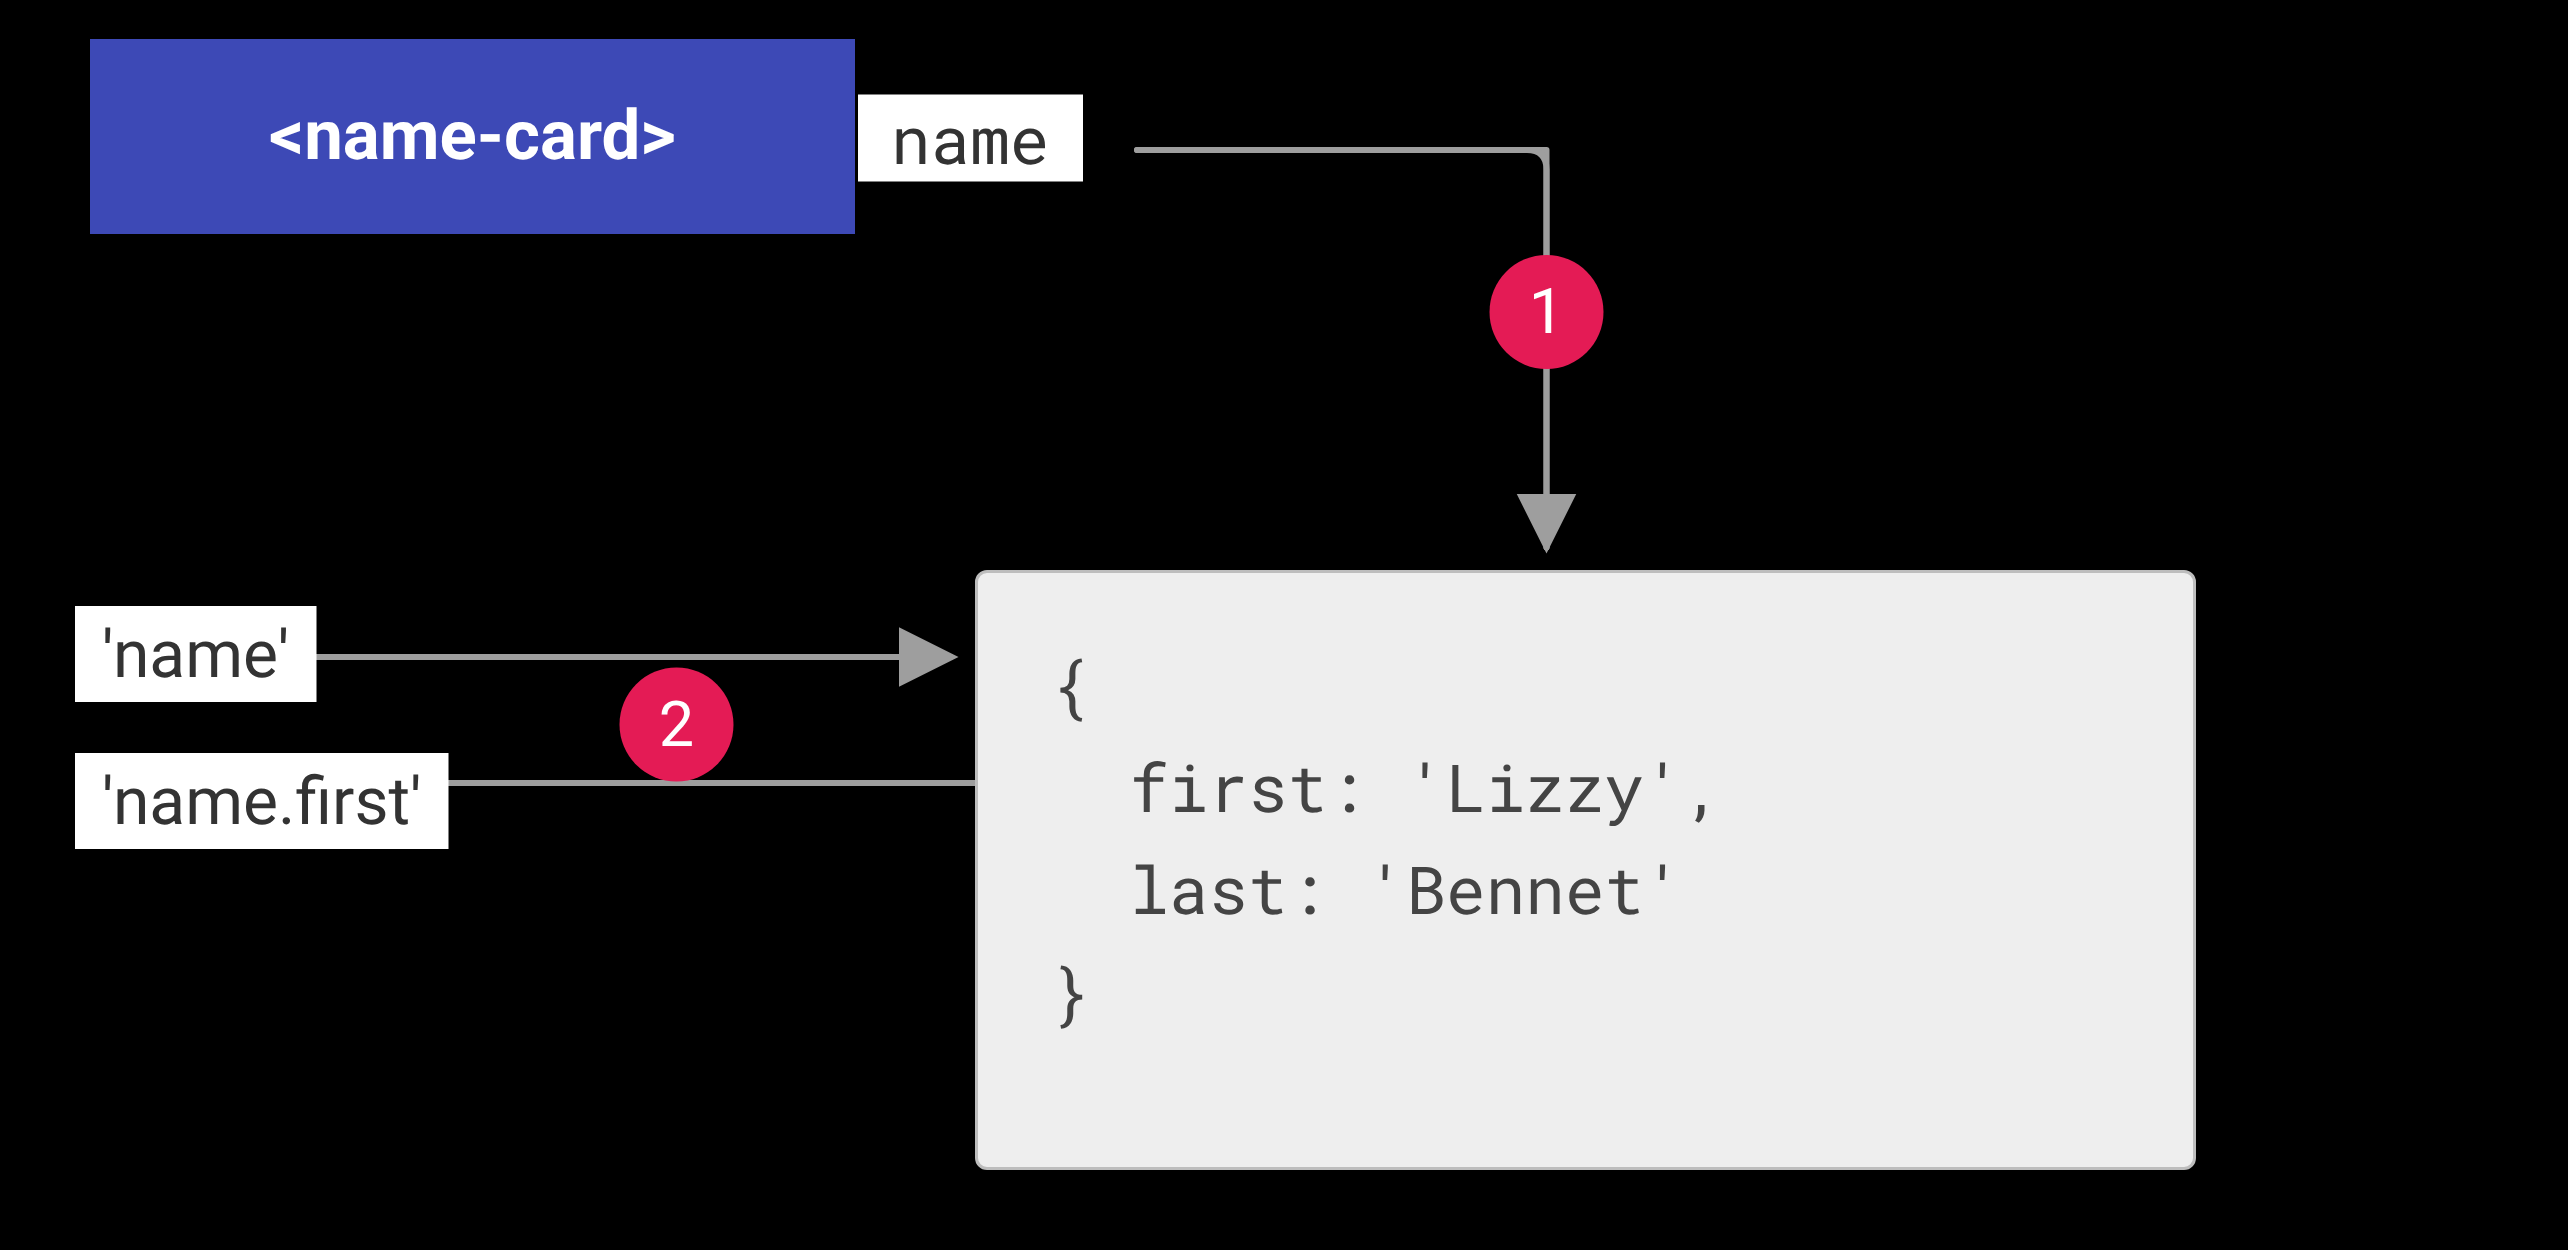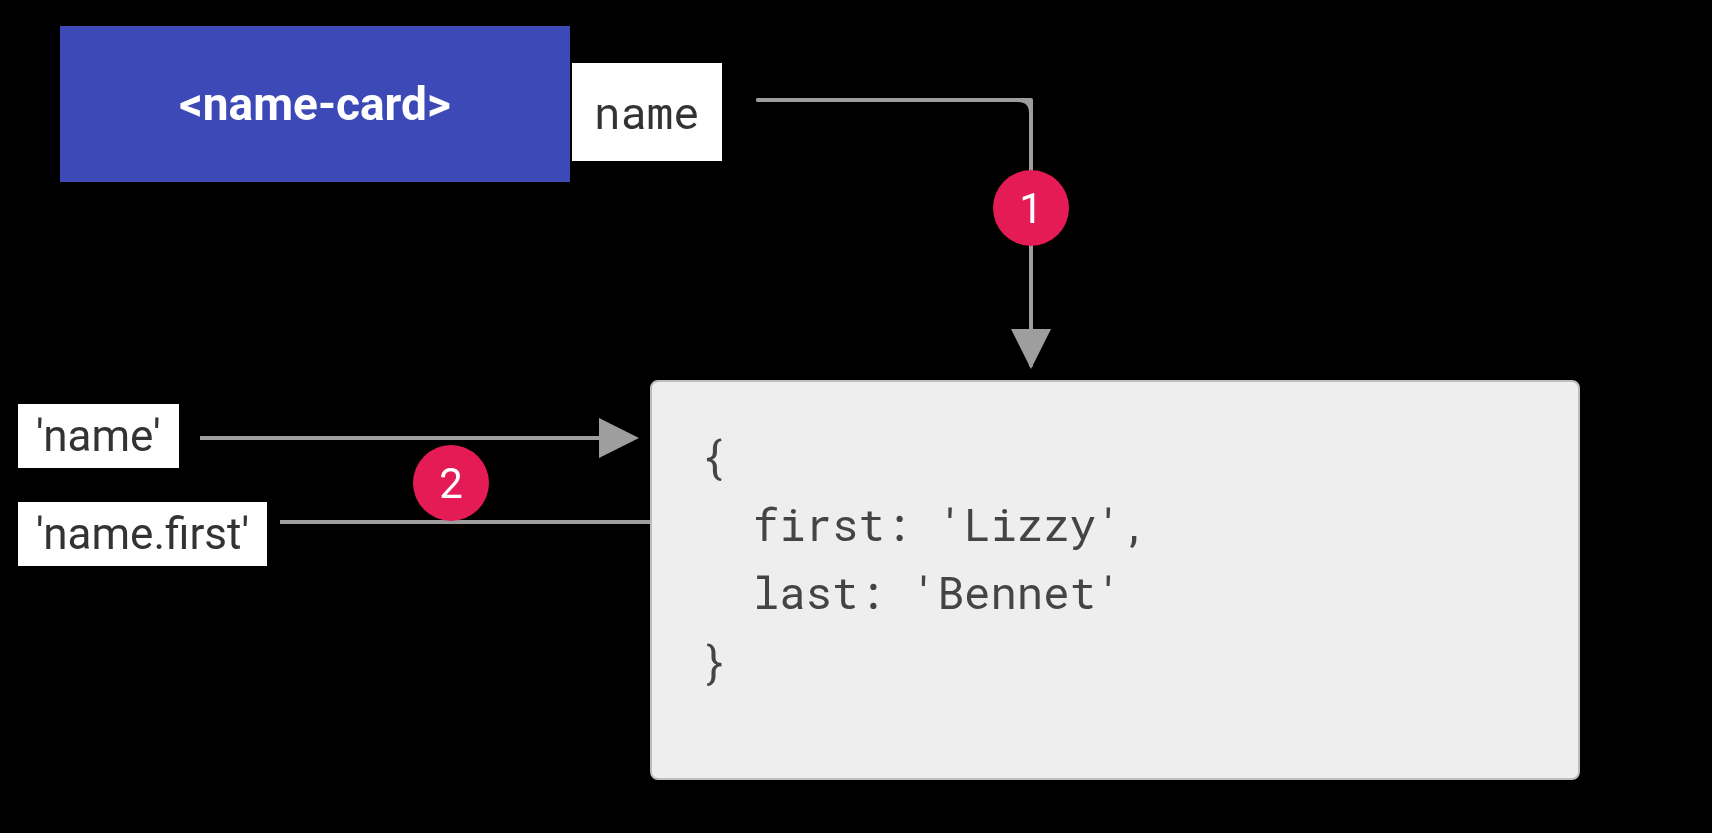--- a/index.html
+++ b/index.html
@@ -14,54 +14,55 @@
     overflow: hidden;
   }
   .mono {
     font-family: "Roboto Mono", Consolas, "Courier New", monospace;
   }
   .element-box {
     position: absolute;
     left: 60px;
     top: 26px;
     width: 510px;
-    height: 156px;
+    height: 130px;
     background: #3d49b6;
     color: #fff;
     font-size: 46px;
     font-weight: 700;
     display: flex;
     align-items: center;
     justify-content: center;
   }
   .prop-label {
     position: absolute;
     left: 572px;
     top: 63px;
     background: #fff;
     color: #333;
     font-size: 44px;
-    padding: 20px 22px;
+    padding: 0 22px;
     font-family: "Roboto Mono", Consolas, monospace;
   }
   .path-label {
     position: absolute;
     background: #fff;
     color: #333;
     font-size: 44px;
     padding: 6px 18px;
     font-family: -apple-system, Roboto, sans-serif;
+    margin-left: 32px;
   }
   .path1 { left: 18px; top: 404px; }
   .path2 { left: 18px; top: 502px; }
   .object-box {
     position: absolute;
     left: 650px;
     top: 380px;
-    width: 930px;
+    width: 814px;
     height: 400px;
     background: #eeeeee;
     border: 2px solid #bdbdbd;
     border-radius: 8px;
     color: #444;
     font-family: "Roboto Mono", Consolas, monospace;
     font-size: 44px;
     padding: 40px 48px;
     line-height: 1.55;
     white-space: pre;

